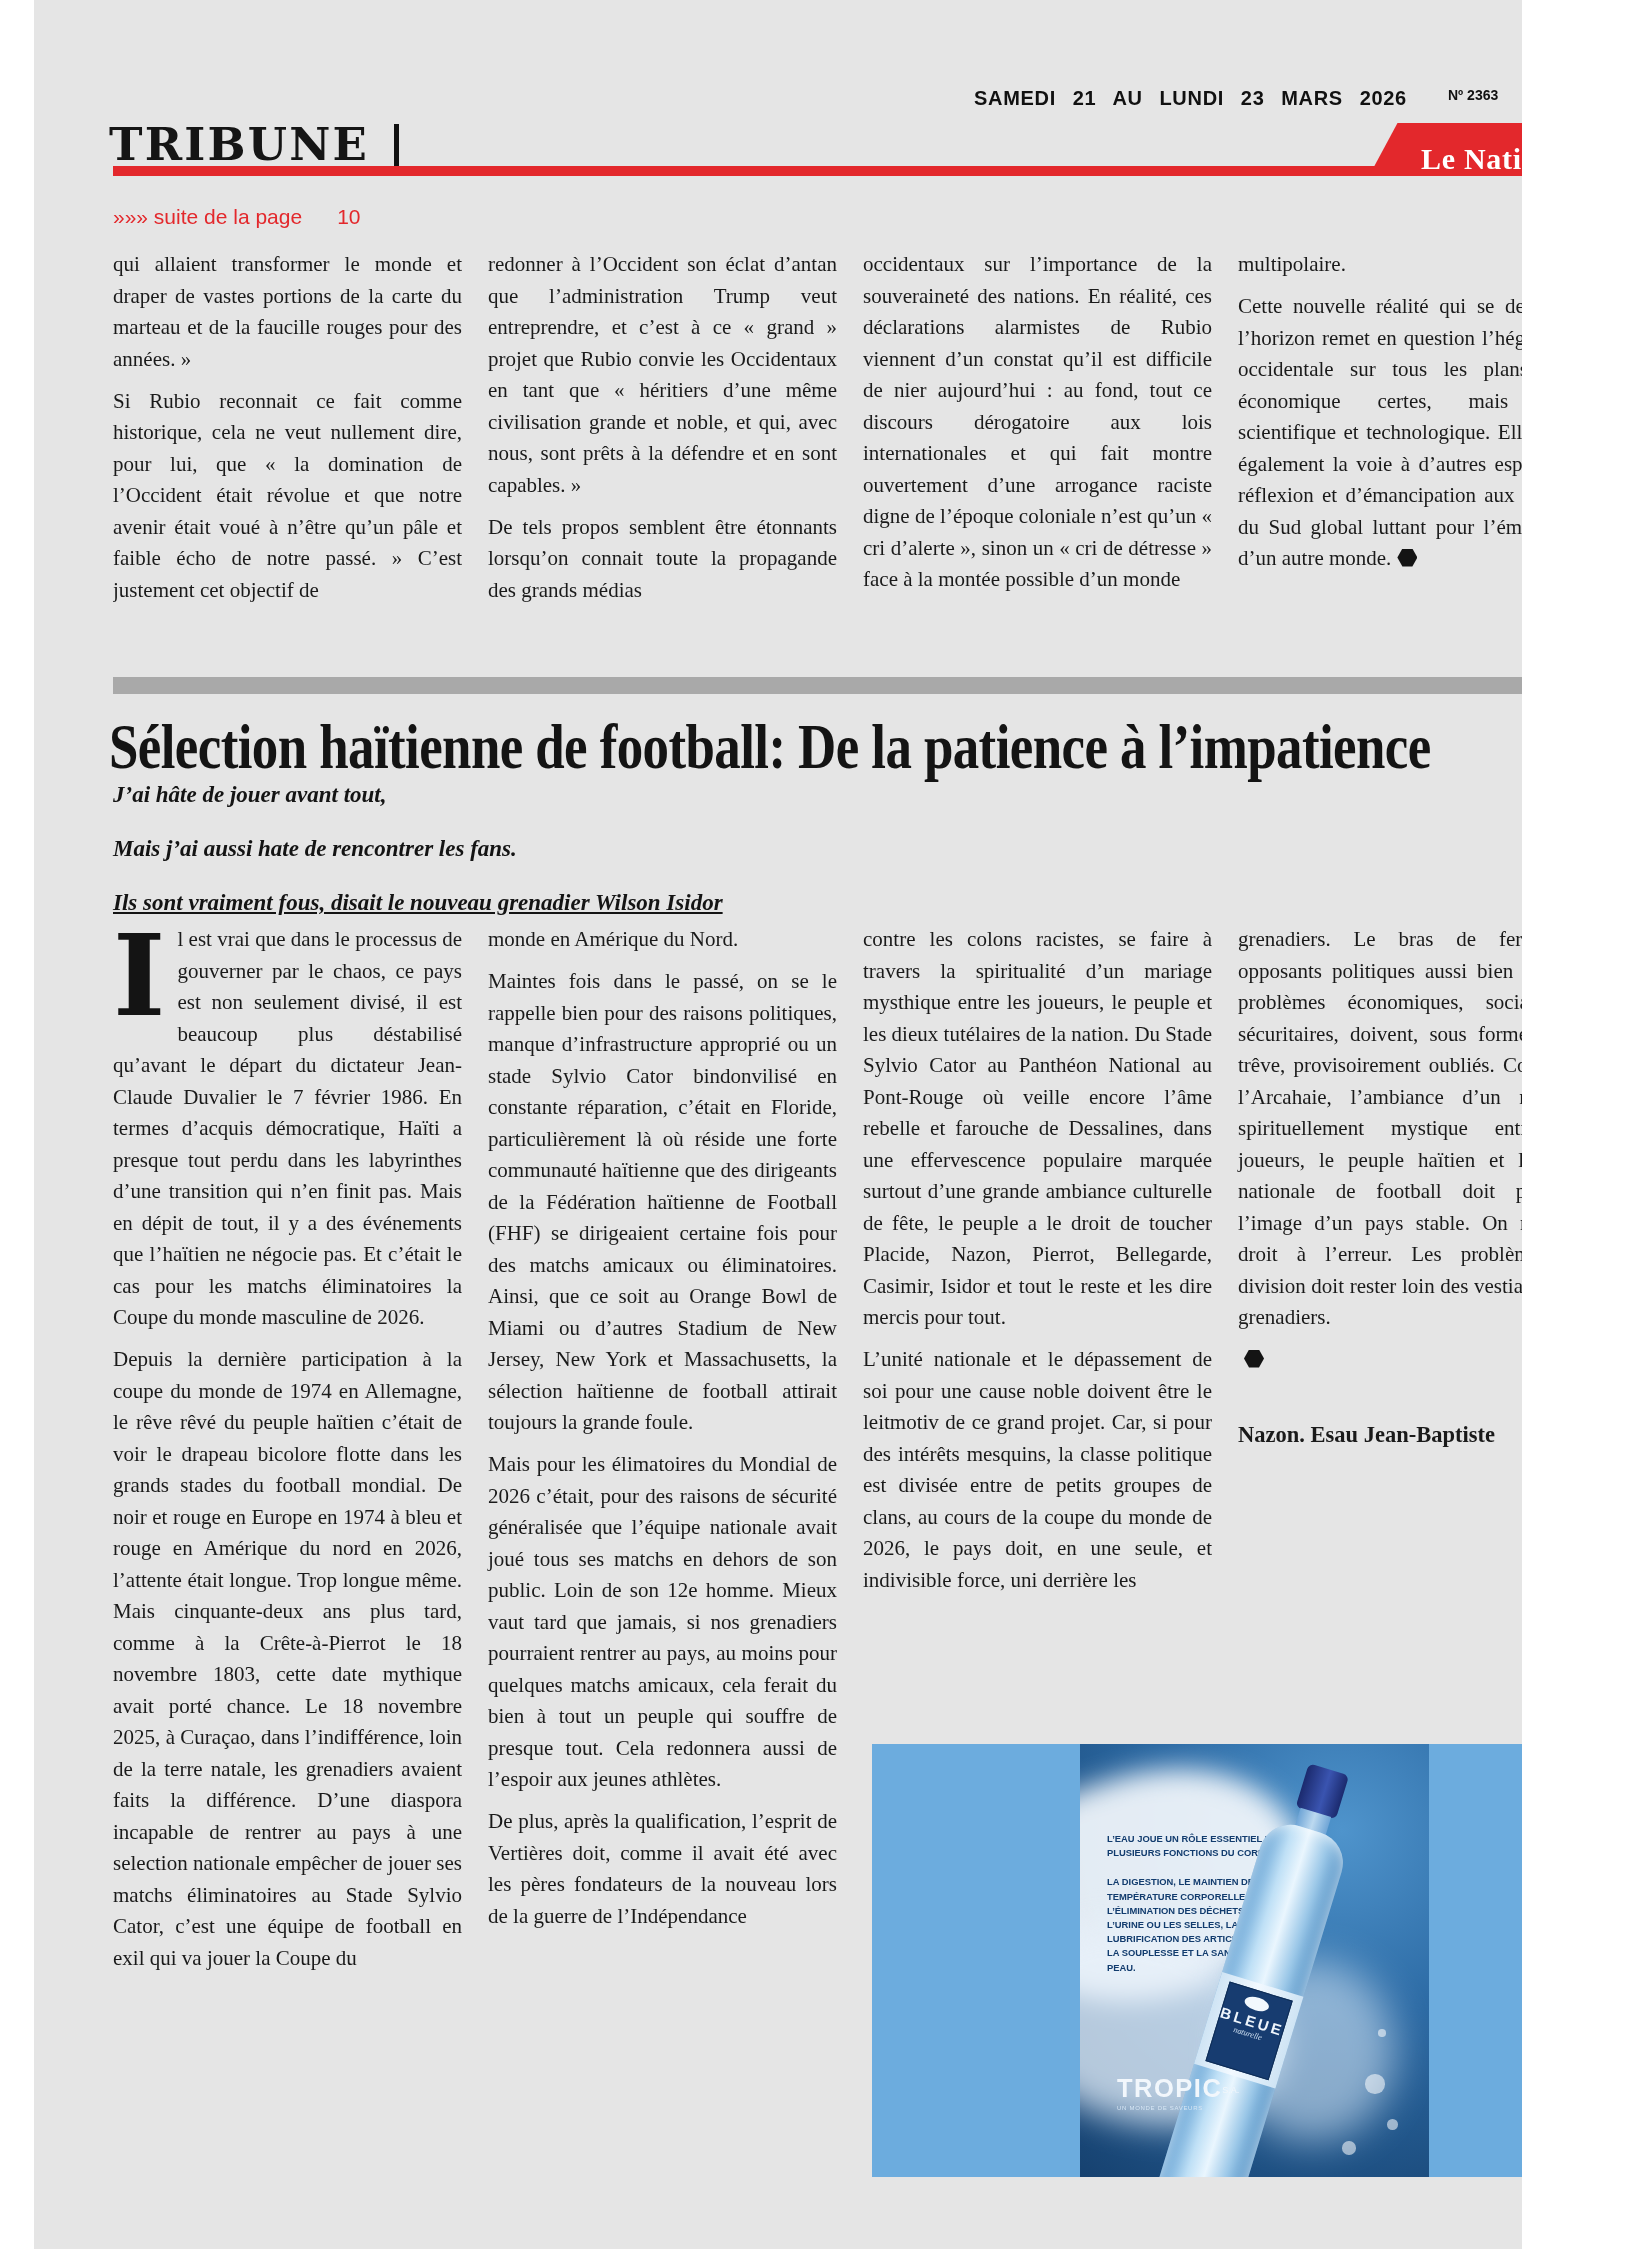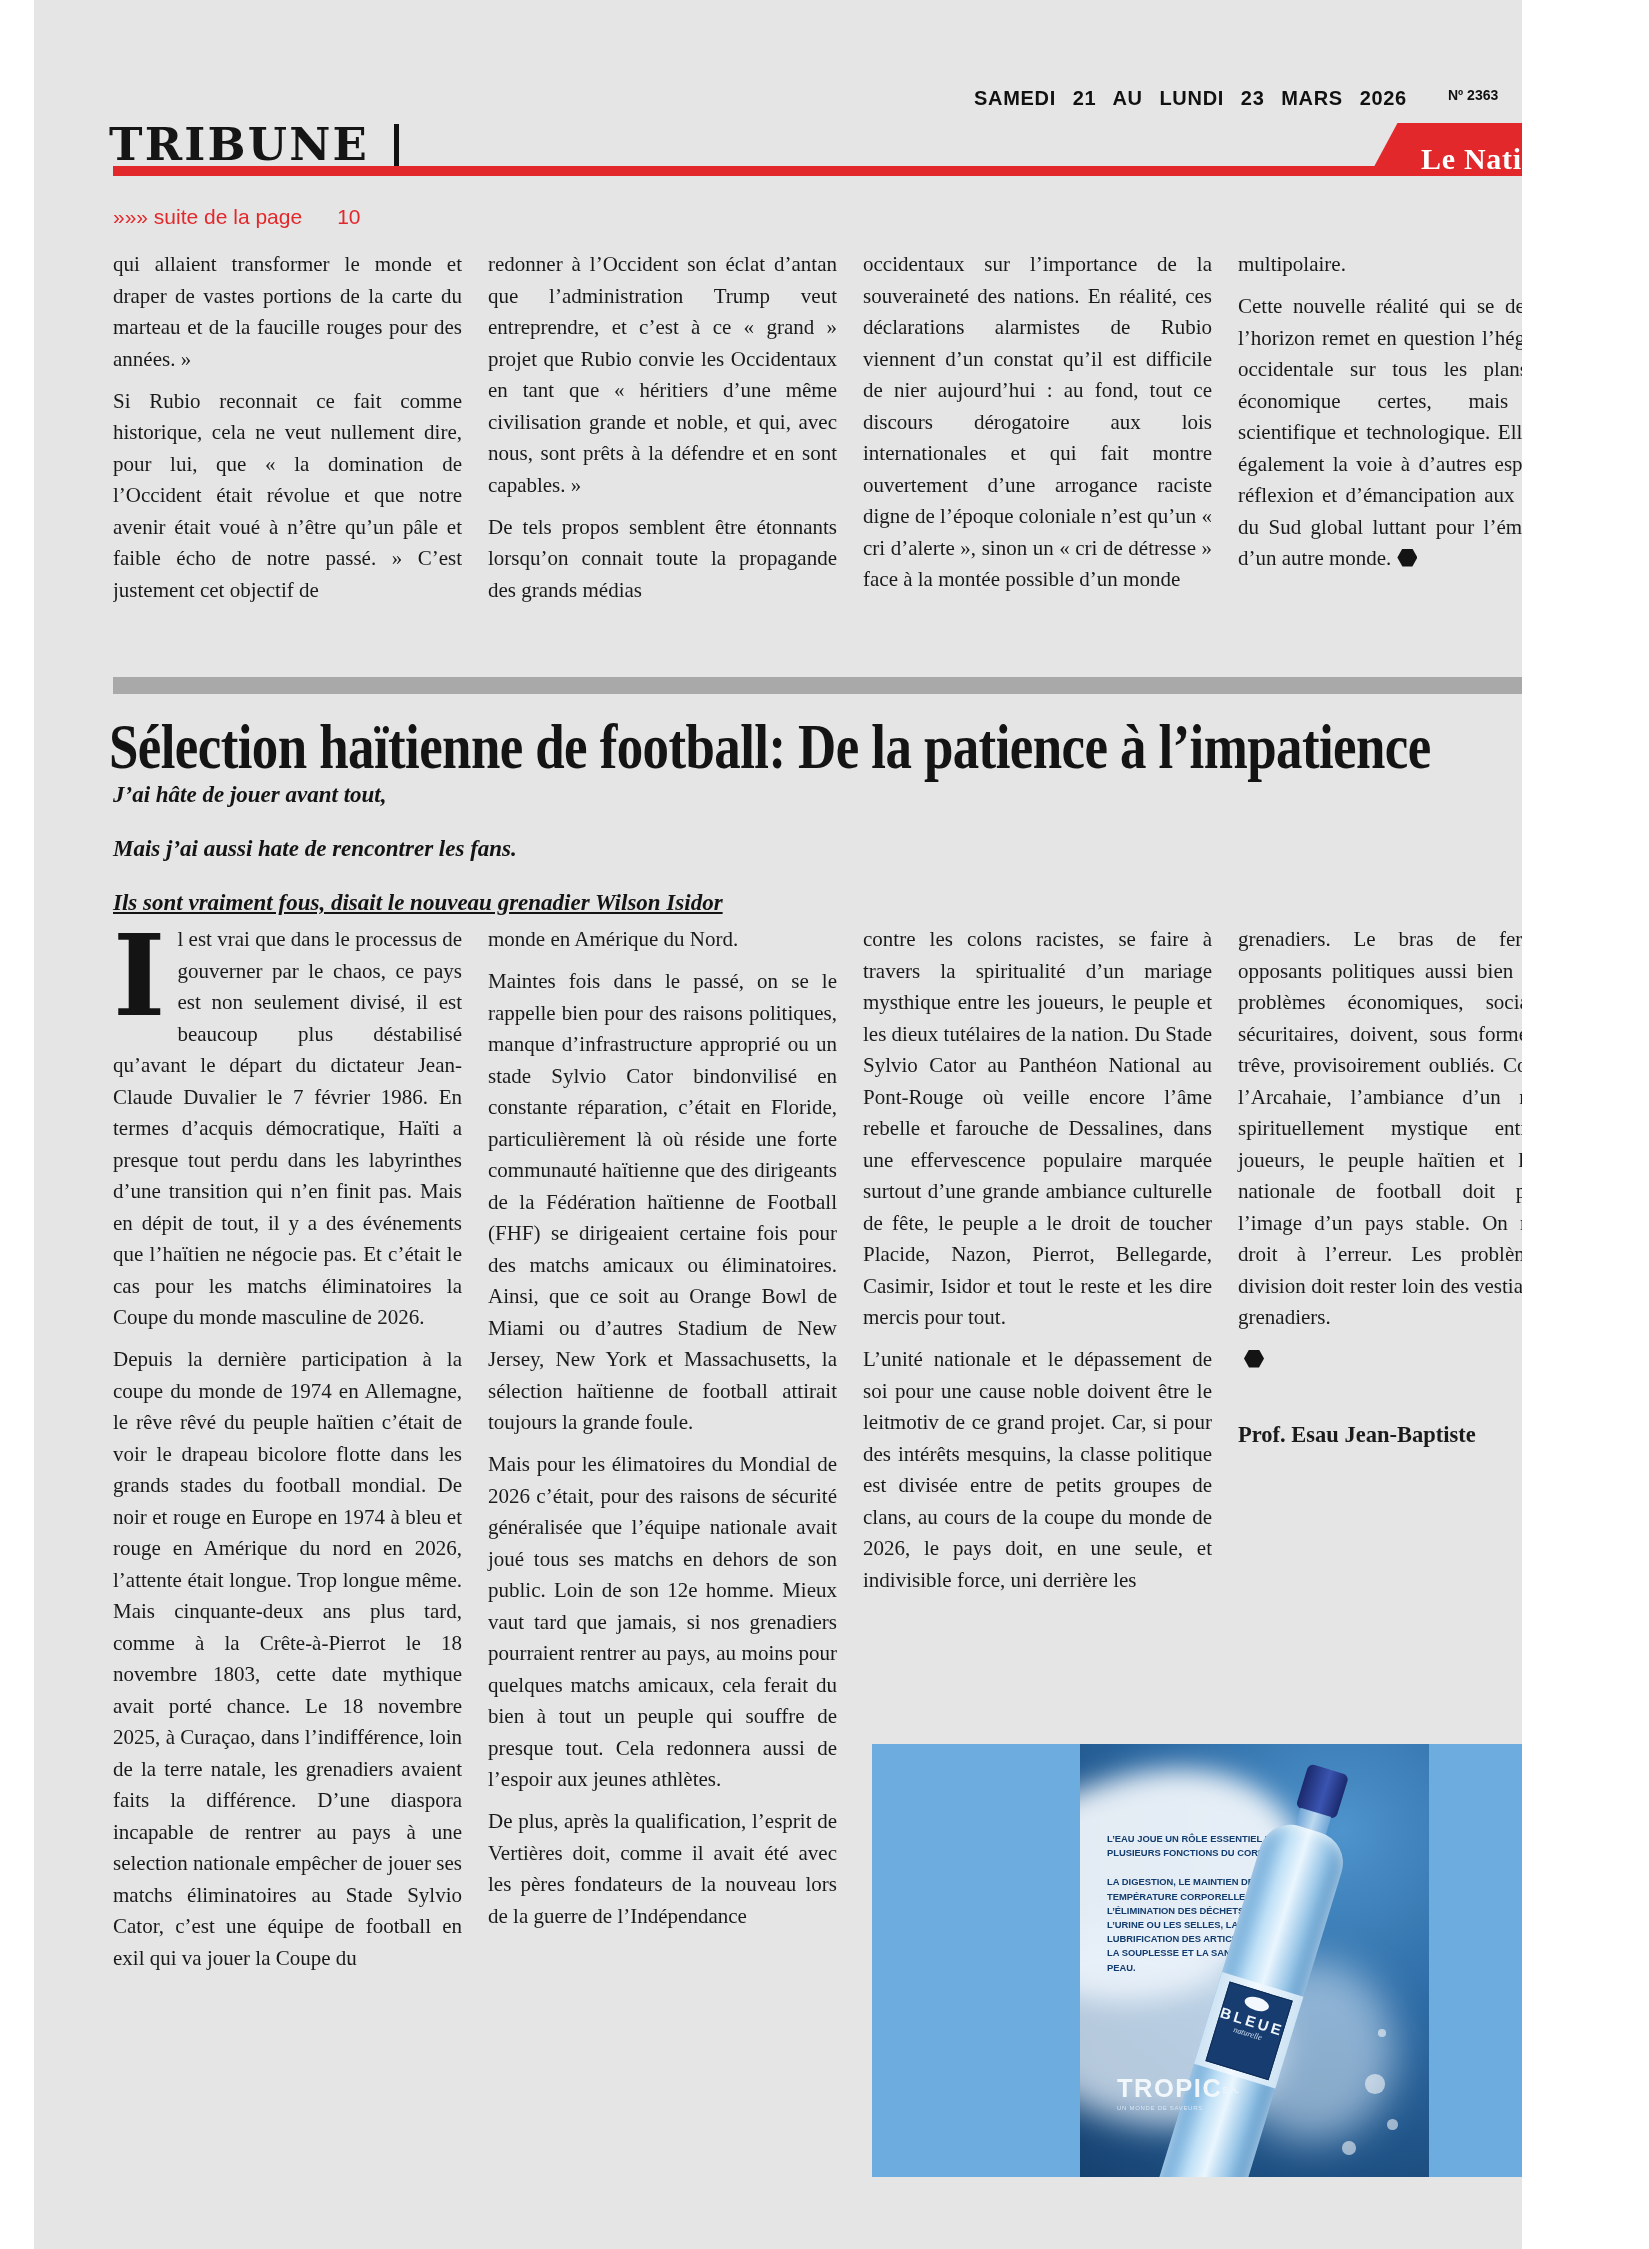--- a/index.html
+++ b/index.html
@@ -141,21 +141,21 @@
     </div>
   <div class="col main-col c3">
       <p class="para">contre les colons racistes, se faire à travers la spiritualité d’un mariage mysthique entre les joueurs, le peuple et les dieux tutélaires de la nation. Du Stade Sylvio Cator au Panthéon National au Pont-Rouge où veille encore l’âme rebelle et farouche de Dessalines, dans une effervescence populaire marquée surtout d’une grande ambiance culturelle de fête, le peuple a le droit de toucher Placide, Nazon, Pierrot, Bellegarde, Casimir, Isidor et tout le reste et les dire mercis pour tout.</p>
       <p class="para">L’unité nationale et le dépassement de soi pour une cause noble doivent être le leitmotiv de ce grand projet.  Car, si pour des intérêts mesquins, la classe politique est divisée entre de petits groupes de clans, au cours de la coupe du monde de 2026, le pays doit, en une seule, et indivisible force, uni derrière les</p>
     </div>
   <div class="col main-col c4">
     <div>
         <p class="para">grenadiers. Le bras de fer entre opposants politiques aussi bien que les problèmes économiques, sociaux et sécuritaires, doivent, sous forme d’une trêve, provisoirement oubliés. Comme à l’Arcahaie, l’ambiance d’un mariage spirituellement mystique entre les joueurs, le peuple haïtien et l’équipe nationale de football doit projetter l’image d’un pays stable. On n’a pas droit à l’erreur. Les problèmes de division doit rester loin des vestiaires des grenadiers.</p>
         <p class="para"><span class="end-mark"></span></p>
       </div>
-    <p class="byline">Prof. Esau Jean-Baptiste</p>
+    <p class="byline">Nazon. Esau Jean-Baptiste</p>
   </div>
 
   <div class="ad" style="background: rgb(108, 172, 222);">
     <div class="ad-photo">
       <div class="silk"></div>
       <div class="silk2"></div>
       <div class="silk3"></div>
       <div class="ad-text">
         <p class="intro">L’EAU JOUE UN RÔLE ESSENTIEL DANS PLUSIEURS FONCTIONS DU CORPS:</p>
         <p class="body">LA DIGESTION, LE MAINTIEN DE LA TEMPÉRATURE CORPORELLE, L’ÉLIMINATION DES DÉCHETS DANS L’URINE OU LES SELLES, LA LUBRIFICATION DES ARTICULATIONS, LA SOUPLESSE ET LA SANTÉ DE LA PEAU.</p>

